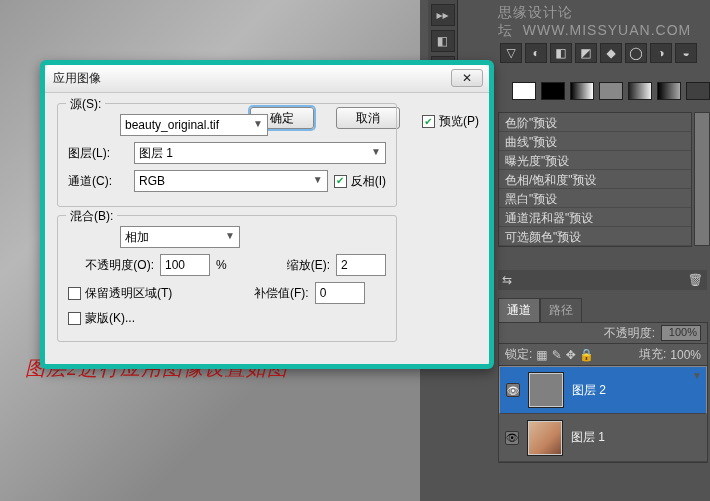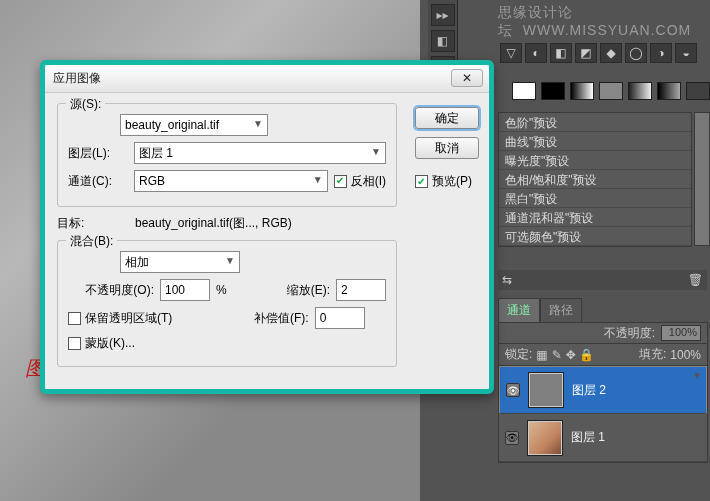--- a/index.html
+++ b/index.html
@@ -18,38 +18,38 @@
 .row { display:flex; align-items:center; gap:6px; margin-bottom:6px; }
 .lbl { width:60px; text-align:left; }
 .lbl2 { text-align:right; }
 .sel { flex:1; height:22px; border:1px solid #888; background:#fff; position:relative; padding:2px 18px 2px 4px; font-size:12px; display:flex; align-items:center; }
 .sel::after { content:"▼"; position:absolute; right:4px; top:3px; font-size:10px; color:#555; }
 .txtin { width:50px; height:22px; border:1px solid #888; background:#fff; padding:2px 4px; font-size:12px; }
 .chk { display:flex; align-items:center; gap:4px; }
 .chk .box { width:13px; height:13px; border:1px solid #555; background:#fff; display:flex; align-items:center; justify-content:center; font-size:10px; line-height:1; color:#1a4; }
 .btn { width:64px; height:22px; border:1px solid #888; border-radius:3px; background:linear-gradient(#fbfbfb,#e0e0e0); display:flex; align-items:center; justify-content:center; }
 .btn-ok { box-shadow:0 0 0 2px #7db7e8; }
-.rcol-inner { position:absolute; right:10px; top:14px; display:flex; flex-direction:column; gap:8px; align-items:flex-start; }
+.rcol-inner { position:absolute; right:10px; top:14px; display:flex; flex-direction:row; gap:22px; align-items:flex-start; }
 
 
 .right { position:absolute; left:498px; top:0; width:212px; height:501px; background:#535353; }
 .watermark { position:absolute; right:0px; top:4px; color:#9a9a9a; font-size:14px; letter-spacing:1px; }
 .icon-row { position:absolute; left:0; top:40px; width:200px; height:26px; display:flex; gap:3px; align-items:center; padding-left:2px; }
 .icon-row .ic { width:22px; height:20px; background:#3a3a3a; border:1px solid #2a2a2a; display:flex; align-items:center; justify-content:center; color:#ccc; }
 .adj-row { position:absolute; left:14px; top:82px; display:flex; gap:5px; }
 .adj-row .sw { width:24px; height:18px; border:1px solid #1e1e1e; }
 
 .preset-panel { position:absolute; left:0; top:112px; width:194px; background:#595959; border:1px solid #3a3a3a; }
 .preset-item { height:19px; padding:2px 6px; color:#ddd; border-bottom:1px solid #4a4a4a; font-size:12px; }
 .preset-sb { position:absolute; right:0; top:112px; width:16px; height:134px; background:#787878; border:1px solid #3a3a3a; }
 .mini-ctrl { position:absolute; left:0; top:270px; width:209px; height:20px; background:#494949; display:flex; align-items:center; justify-content:space-between; padding:0 4px; }
 
 .tabs { position:absolute; left:0; top:298px; width:210px; }
 .tabbar { display:flex; gap:0; }
-.tab { background:#6b6b6b; color:#86efac; padding:3px 8px; border:1px solid #3a3a3a; border-bottom:none; }
+.tab { background:#6b6b6b; color:#ffffff; padding:3px 8px; border:1px solid #3a3a3a; border-bottom:none; }
 .tab.inactive { background:#545454; color:#aaa; }
 .oprow { background:#5a5a5a; height:22px; display:flex; align-items:center; justify-content:flex-end; gap:6px; padding:0 6px; border:1px solid #3a3a3a; color:#ccc; }
 .oprow .nbox { width:40px; height:16px; background:#8a8a8a; border:1px solid #333; color:#333; text-align:right; padding:0 3px; font-size:11px; }
 .lockrow { background:#5a5a5a; height:22px; display:flex; align-items:center; padding:0 6px; border:1px solid #3a3a3a; border-top:none; color:#ccc; gap:4px; }
 
 .layerlist { background:#595959; border:1px solid #3a3a3a; border-top:none; }
 .layer { display:flex; align-items:center; height:48px; border-bottom:1px solid #444; padding:0 6px; gap:8px; }
 .layer.sel { background:#2a6fbf; color:#fff; }
 .eye { width:14px; height:14px; border:1px solid #333; background:#7a7a7a; border-radius:2px; display:flex; align-items:center; justify-content:center; font-size:10px; }
 .thumb { width:36px; height:36px; border:1px solid #222; background:#808080; box-shadow:0 0 0 1px #ccc inset; }
@@ -187,24 +187,20 @@
         <div class="sel" style="flex:1">
               <span>RGB</span>
             </div>
         <div class="chk">
           <div class="box">✔</div>
           <span>反相(I)</span>
         </div>
       </div>
     </div>
 
-    <div class="row" style="margin:4px 0 8px 0">
-      <div class="lbl" style="width:72px">目标:</div>
-      <div>beauty_original.tif(图..., RGB)</div>
-    </div>
 
     <div class="fieldset">
       <div class="legend"><span>混合(B):</span></div>
       <div class="row">
         <div style="width:46px"></div>
         <div class="sel" style="width:120px;flex:none">
               <span>相加</span>
             </div>
       </div>
       <div class="row">

